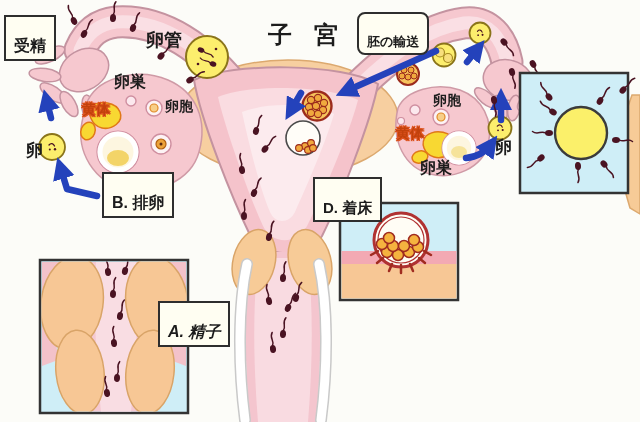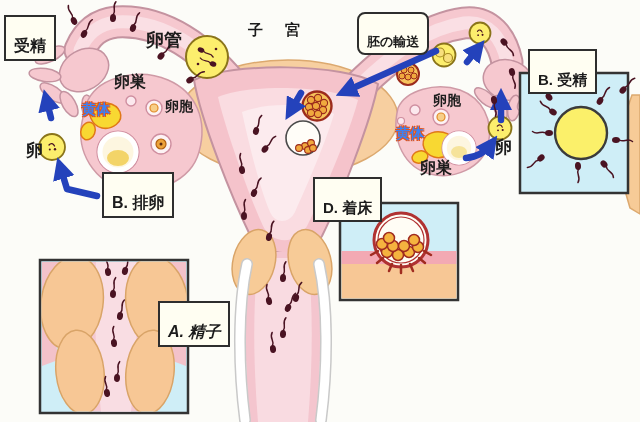--- a/index.html
+++ b/index.html
@@ -7,21 +7,21 @@
     position:relative;width:640px;height:422px;overflow:hidden;
     background:#fcfcf8;
     font-family:"Liberation Sans","DejaVu Sans",sans-serif;
   }
   #stage svg{position:absolute;left:0;top:0;}
   .lbl{position:absolute;font-weight:700;color:#1c1c1c;white-space:nowrap;line-height:1.05;}
   .boxed{
     background:#fffef2;border:2px solid #2e2e2e;padding:21px 8px 4px 8px;
   }
   .yellow{
-    color:#3b82f6;
+    color:#c2410c;
     text-shadow:-1px -1px 0 #df5420,1px -1px 0 #df5420,-1px 1px 0 #df5420,1px 1px 0 #df5420;
   }
 </style>
 </head>
 <body>
 
 <div id="stage">
 
 <svg width="640" height="422" viewBox="0 0 640 422">
   <defs>
@@ -293,23 +293,22 @@
               <circle cx="414" cy="240" r="5.5"></circle>
           <circle cx="389" cy="238" r="5.5"></circle>
         </g>
       </g>
     </g>
   </g>
 </svg>
 
 <div class="lbl boxed" style="left:4px;top:15px;font-size:16px;">受精</div>
 <div class="lbl" style="left:146px;top:31px;font-size:18px;">卵管</div>
-<div class="lbl" style="left:248px;top:22px;font-size:15px;letter-spacing:22px;">子宮</div>
+<div class="lbl" style="left:268px;top:22px;font-size:24px;letter-spacing:22px;">子宮</div>
 <div class="lbl boxed" style="left:357px;top:12px;font-size:13px;border-radius:8px;">胚の輸送</div>
-<div class="lbl boxed" style="left:528px;top:49px;font-size:15px;">B. 受精</div>
 <div class="lbl" style="left:114px;top:74px;font-size:16px;">卵巣</div>
 <div class="lbl yellow" style="left:82px;top:102px;font-size:14px;">黄体</div>
 <div class="lbl" style="left:165px;top:99px;font-size:14px;">卵胞</div>
 <div class="lbl" style="left:26px;top:142px;font-size:17px;">卵</div>
 <div class="lbl boxed" style="left:102px;top:172px;font-size:16px;">B. 排卵</div>
 <div class="lbl" style="left:433px;top:93px;font-size:14px;">卵胞</div>
 <div class="lbl yellow" style="left:396px;top:126px;font-size:14px;">黄体</div>
 <div class="lbl" style="left:495px;top:139px;font-size:17px;">卵</div>
 <div class="lbl" style="left:420px;top:160px;font-size:16px;">卵巣</div>
 <div class="lbl boxed" style="left:313px;top:177px;font-size:15px;">D. 着床</div>

